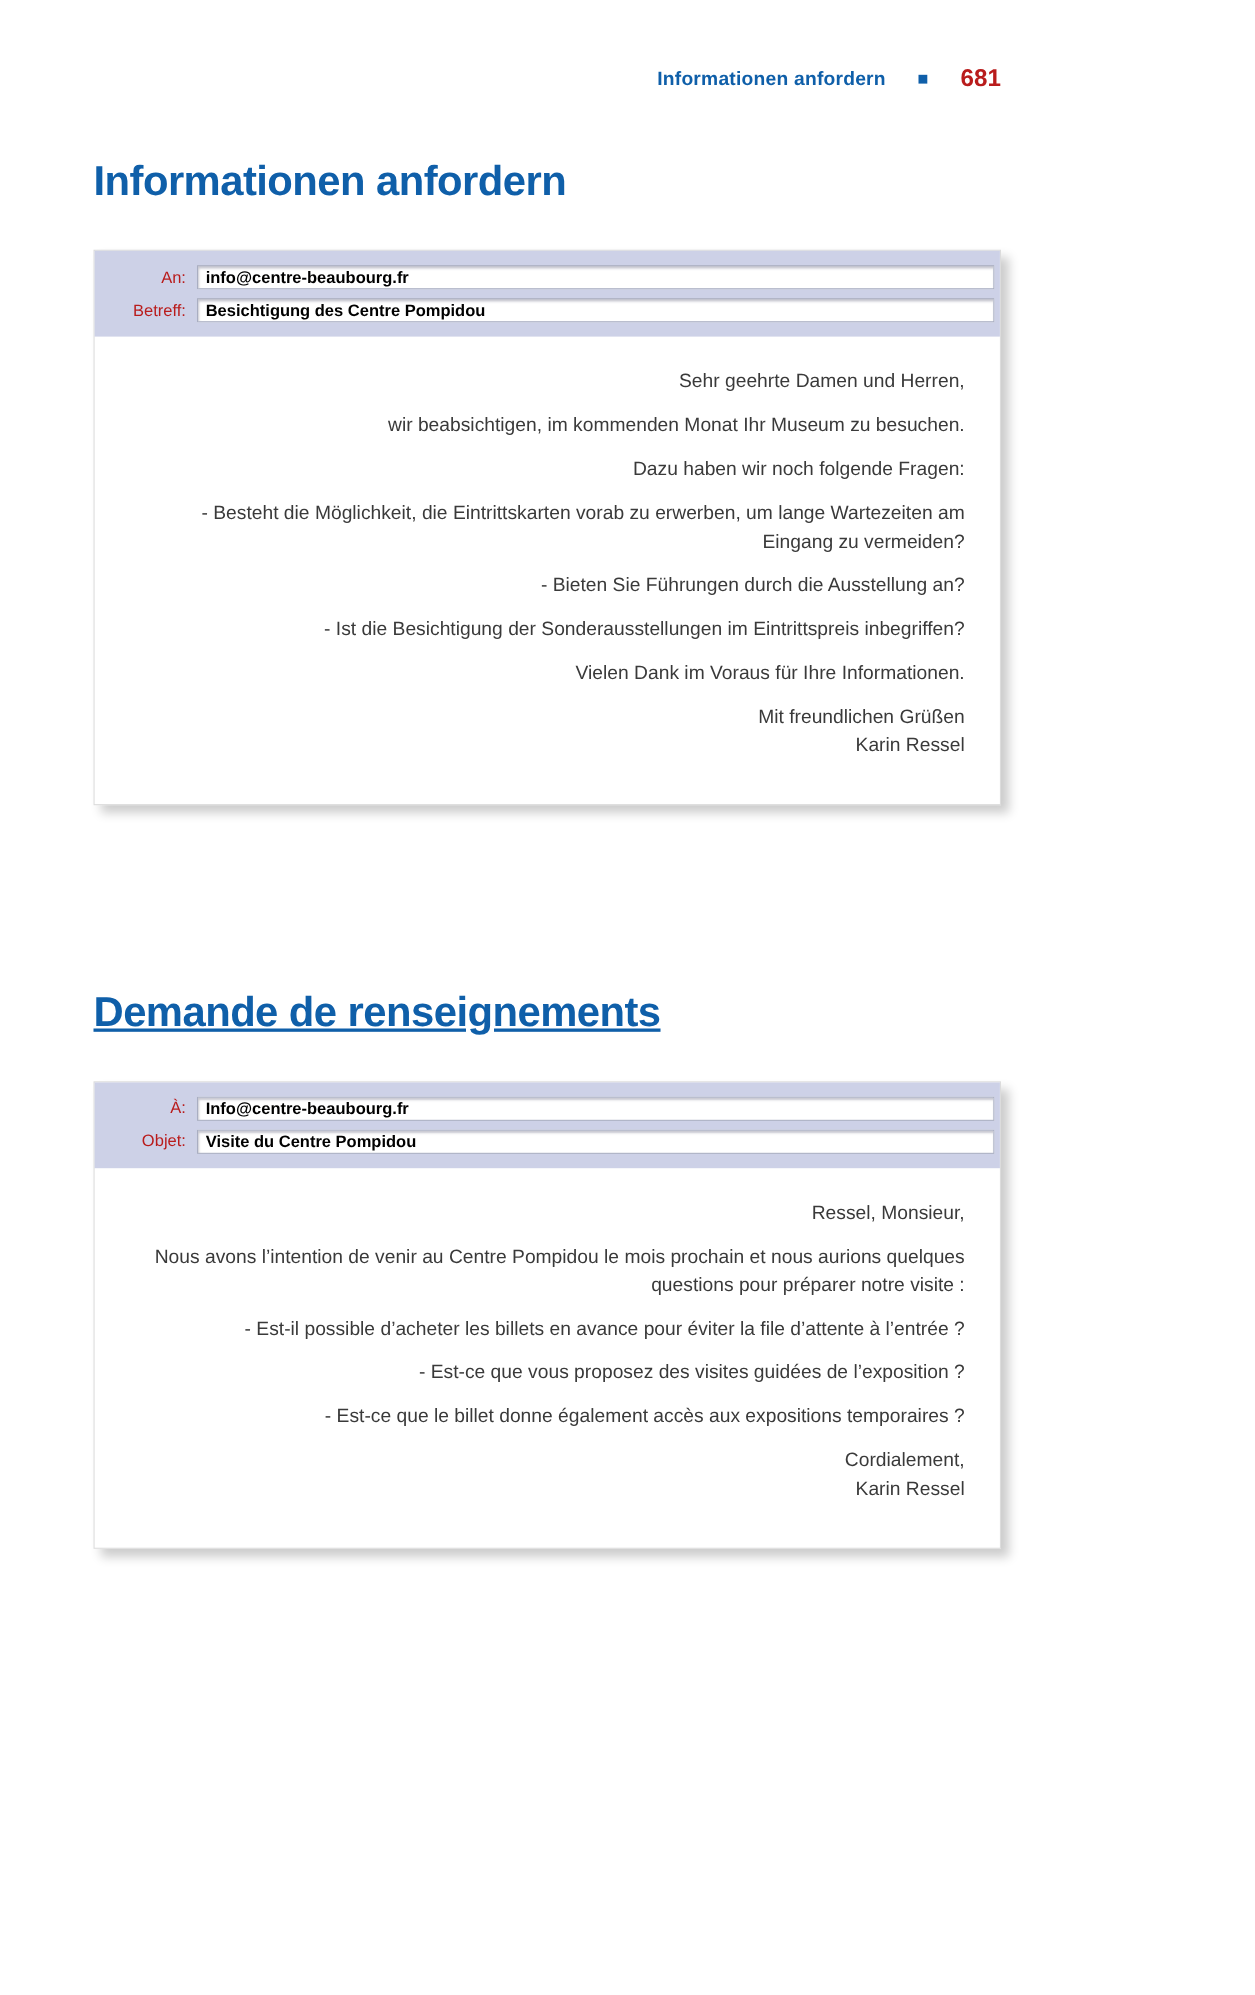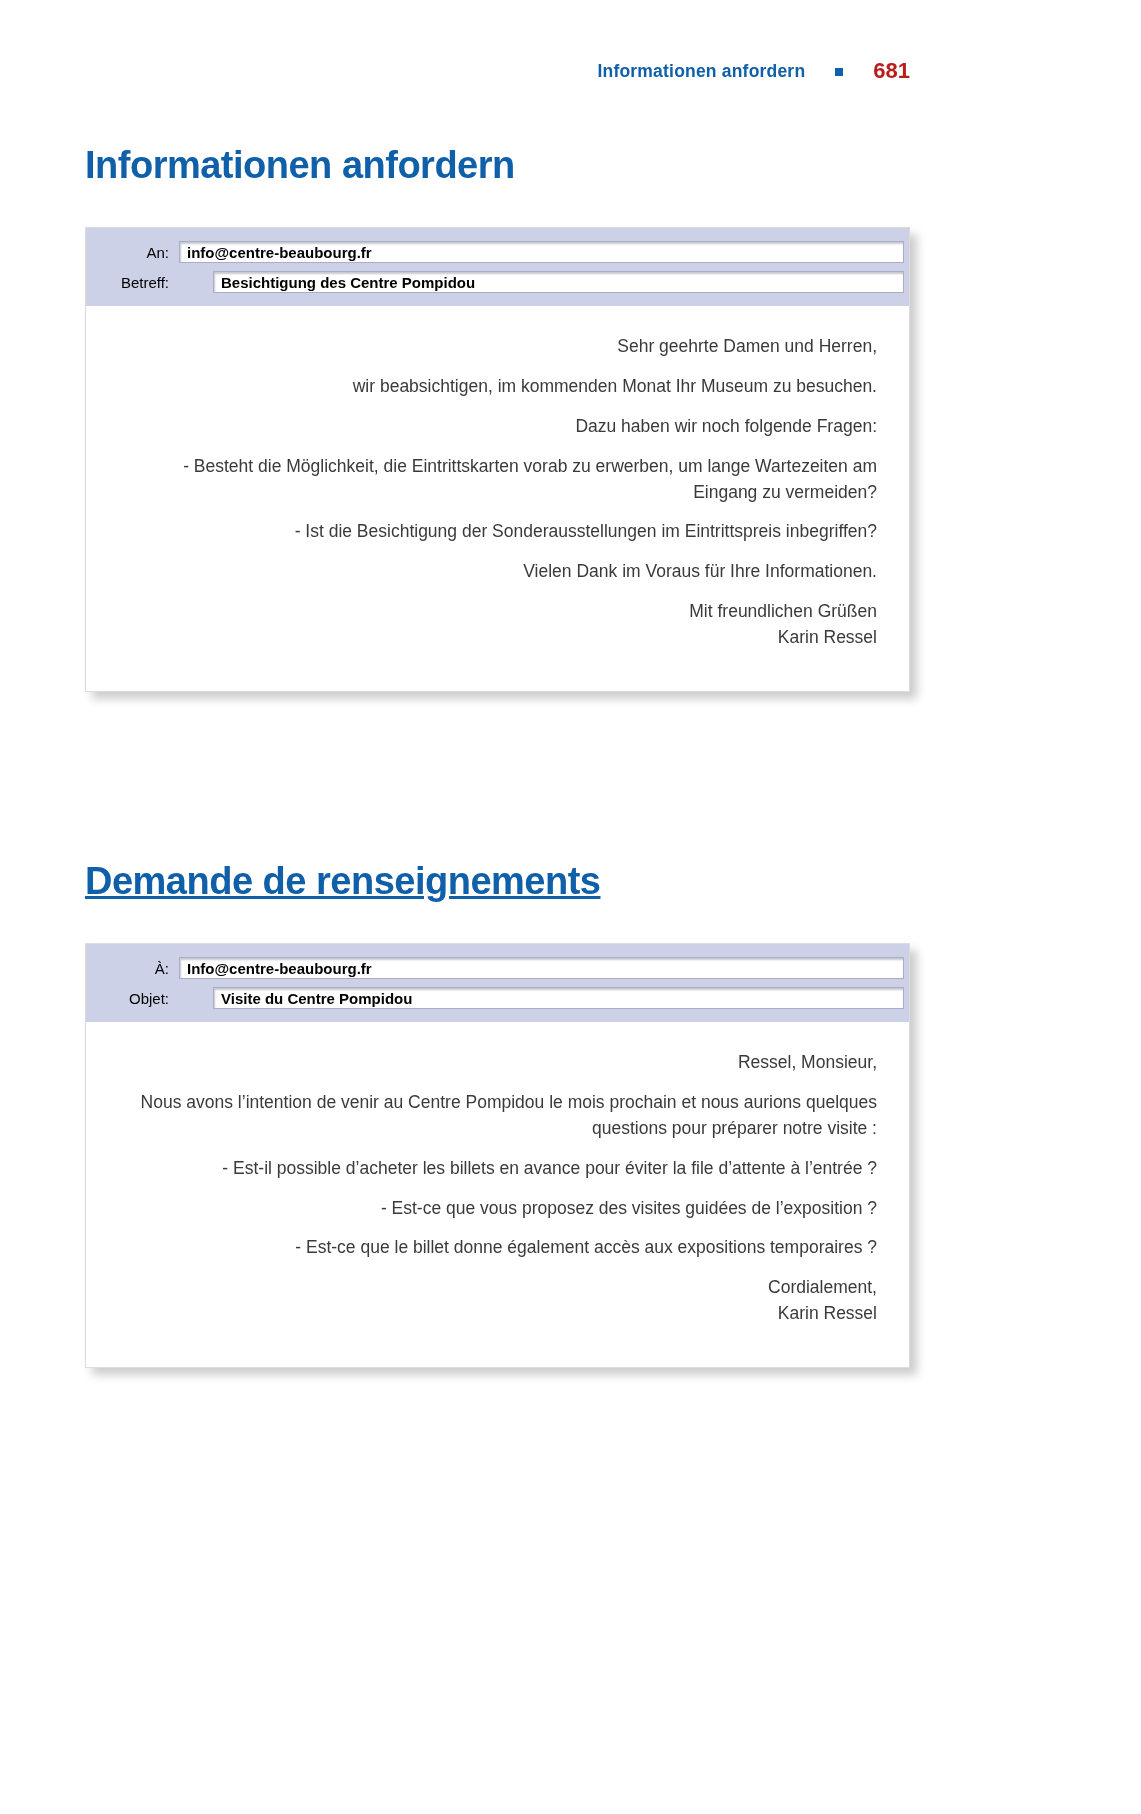--- a/index.html
+++ b/index.html
@@ -65,25 +65,25 @@
   }
   .mail-head {
     background: var(--band);
     padding: 13px 0 13px 0;
   }
   .field-row {
     display: flex;
     align-items: center;
     margin: 0 0 8px 0;
   }
-  .field-row:last-child { margin-bottom: 0; gap: 34px; }
+  .field-row:last-child { margin-bottom: 0; }
   .field-label {
     flex: 0 0 83px;
     text-align: right;
-    color: #000000;
+    color: #b91c1c;
     font-size: 15px;
     padding-right: 10px;
   }
   .field-input {
     flex: 1;
     margin-right: 5px;
     height: 22px;
     background: #ffffff;
     border: 1px solid #a9aec2;
     box-shadow: inset 1px 2px 2px rgba(70,70,100,0.30);
@@ -137,20 +137,21 @@
         <div class="field-row">
           <span class="field-label">Betreff:</span>
           <span class="field-input">Besichtigung des Centre Pompidou</span>
         </div>
       </div>
       <div class="mail-body">
         <p>Sehr geehrte Damen und Herren,</p>
         <p>wir beabsichtigen, im kommenden Monat Ihr Museum zu besuchen.</p>
         <p>Dazu haben wir noch folgende Fragen:</p>
         <p>- Besteht die Möglichkeit, die Eintrittskarten vorab zu erwerben, um lange Wartezeiten am Eingang zu vermeiden?</p>
+        <p>- Bieten Sie Führungen durch die Ausstellung an?</p>
         <p>- Ist die Besichtigung der Sonderausstellungen im Eintrittspreis inbegriffen?</p>
         <p>Vielen Dank im Voraus für Ihre Informationen.</p>
         <p>Mit freundlichen Grüßen
 Karin Ressel</p>
       </div>
     </div>
 
     <h1 class="section-title title-fr">Demande de renseignements</h1>
 
     <div class="email-card">

